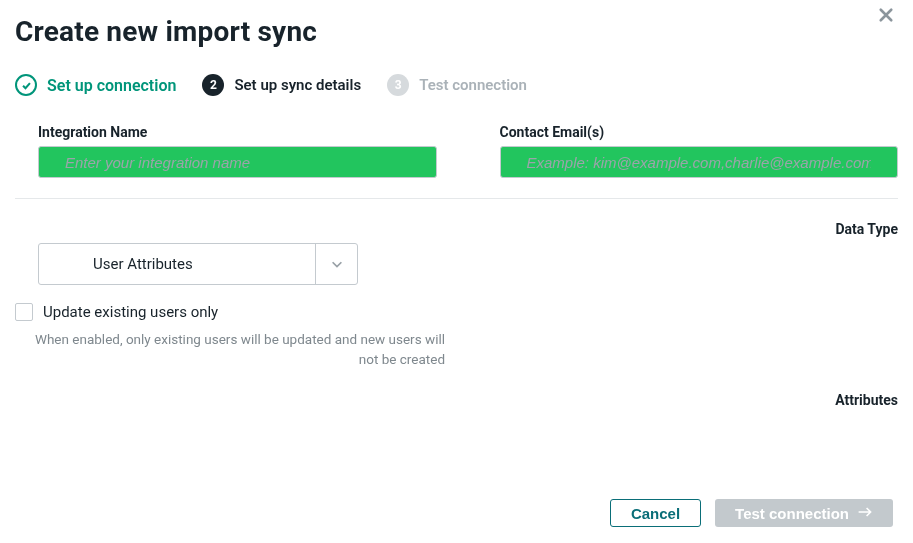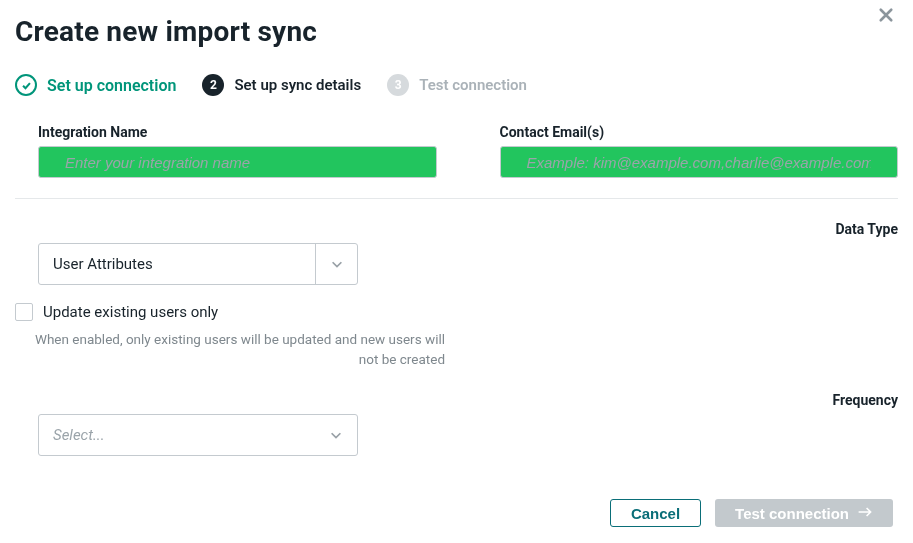--- a/index.html
+++ b/index.html
@@ -101,20 +101,21 @@
     }
     .select {
       height: 42px;
       border: 1px solid #c4cacf;
       border-radius: 3px;
       display: flex;
       align-items: stretch;
       background: #ffffff;
       cursor: pointer;
       width: 320px;
+      padding-left: 40px;
     }
     .select-value {
       flex: 1;
       display: flex;
       align-items: center;
       padding: 0 14px;
       font-size: 15px;
       color: #18232b;
     }
     .select-value.placeholder { font-style: italic; color: #9ba4aa; }
@@ -243,29 +244,21 @@
 
   <div class="checkbox-row">
     <div class="checkbox"></div>
     <span class="checkbox-label">Update existing users only</span>
   </div>
   <div class="help-text">When enabled, only existing users will be updated and new users will not be created</div>
 </div>
 
 <div class="section">
   <div class="form-group">
-    <label class="field-label">Frequency</label>
-    <div class="select">
-      <div class="select-value placeholder">Select...</div>
-      <div class="select-arrow">
-        <svg viewBox="0 0 16 16">
-            <path d="M3 6 L8 11 L13 6"></path>
-          </svg>
-      </div>
-    </div>
+    <label class="field-label">Attributes</label>
   </div>
 </div>
 
 <div class="actions">
   <button class="btn btn-secondary">Cancel</button>
   <button class="btn btn-primary-disabled">
     <span>Test connection</span>
     <span>
       <svg viewBox="0 0 20 16">
           <path d="M2 8 L17 8 M12 3 L17 8 L12 13"></path>

